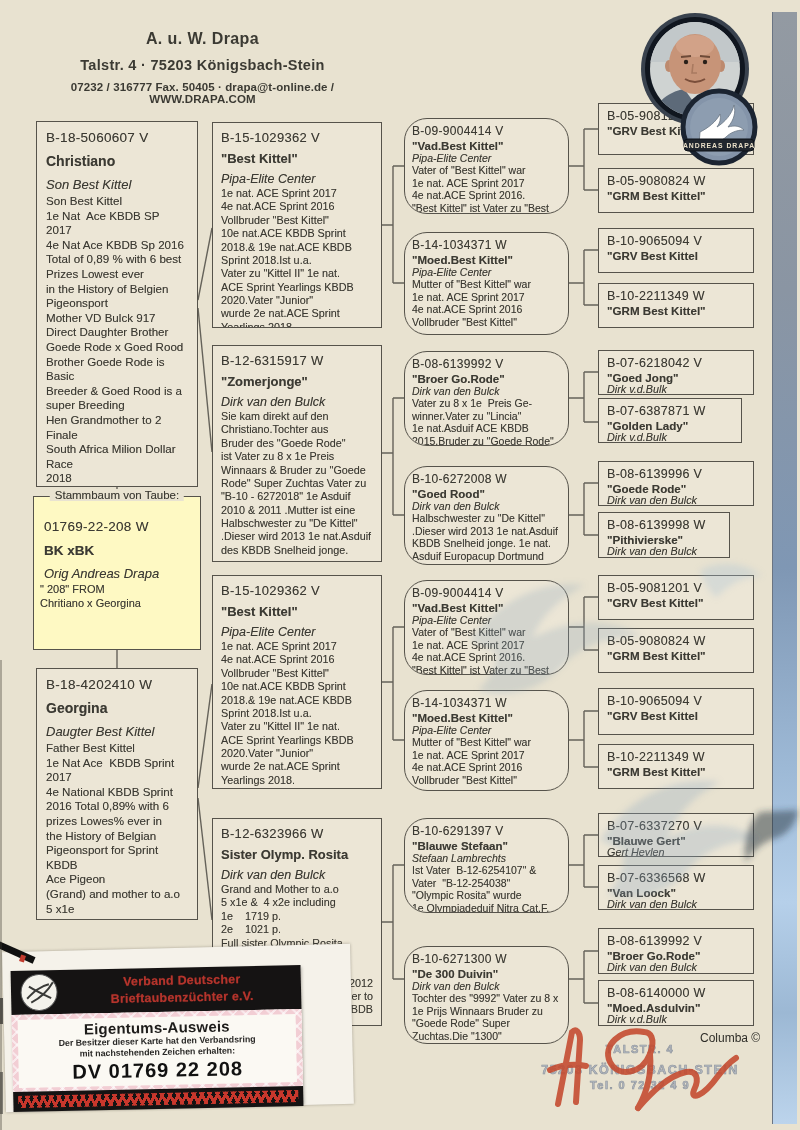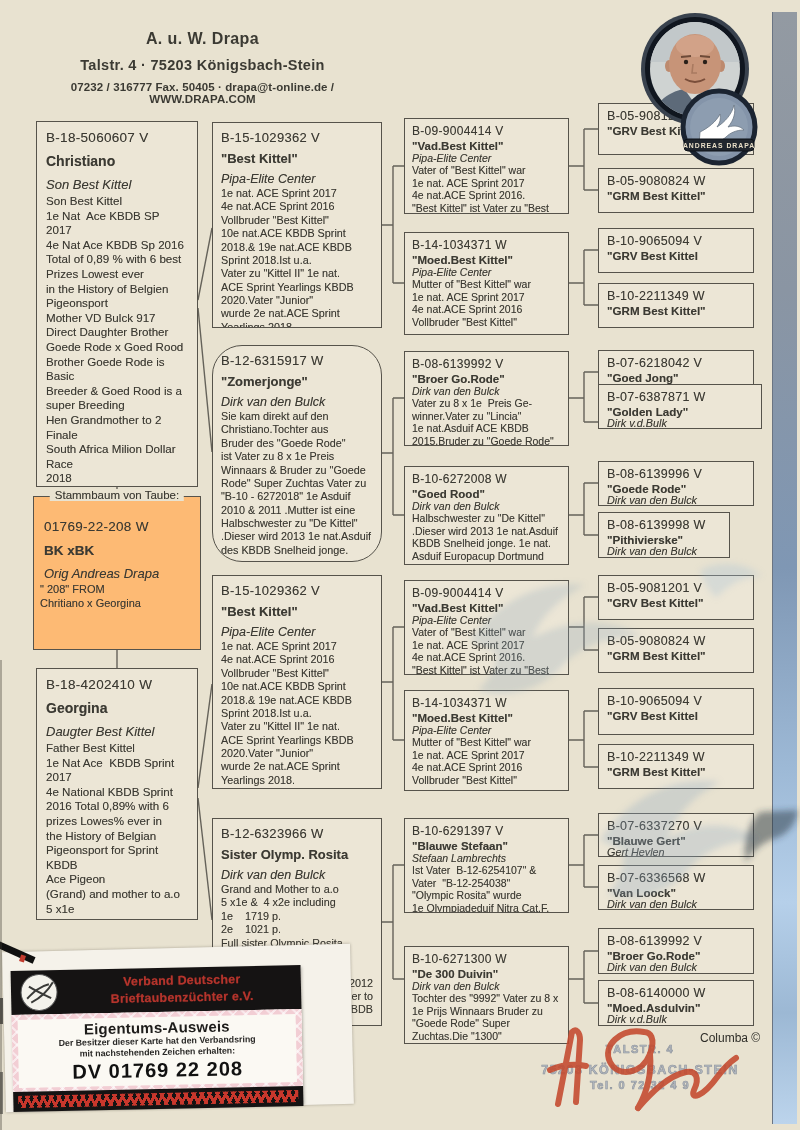--- a/index.html
+++ b/index.html
@@ -19,32 +19,32 @@
   .g1 .bname{font-size:14px;font-weight:bold;margin-bottom:8px;}
   .g1 .sub{font-size:13px;font-style:italic;margin-bottom:2px;}
   .g1 .tl{font-size:11.6px;line-height:1.26;}
   .g2{padding:7px 8px;}
   .g2 .ring{font-size:13px;letter-spacing:.3px;margin-bottom:6px;}
   .g2 .bname{font-size:13px;font-weight:bold;margin-bottom:6px;}
   .g2 .breeder{font-size:12.5px;font-style:italic;margin-bottom:1px;}
   .g2 .tl{font-size:10.8px;line-height:1.24;}
   .g2 .frag{text-align:right;}
   .g2 .spacer{height:9px;}
-  .g3{padding:5px 7px;}
+  .g3{padding:5px 7px;border-radius:23px;}
   .g3 .ring{font-size:12px;letter-spacing:.3px;margin-bottom:2px;}
   .g3 .bname{font-size:11.5px;font-weight:bold;}
   .g3 .breeder{font-size:10.5px;font-style:italic;}
   .g3 .tl{font-size:10.5px;line-height:1.2;}
   .g4{padding:3px 8px;}
   .g4 .ring{font-size:12.5px;letter-spacing:.3px;line-height:1.2;margin-top:2px;}
   .g4 .bname{font-size:11.6px;font-weight:bold;line-height:1.15;}
   .g4 .breeder{font-size:10.8px;font-style:italic;line-height:1.1;}
   
   #subject{position:absolute;left:33px;top:496px;width:168px;height:154px;border:1.5px solid #56534b;
-           background:#fdba74;box-sizing:border-box;z-index:2;padding:14px 10px 6px 10px;
+           background:#fef9c3;box-sizing:border-box;z-index:2;padding:14px 10px 6px 10px;
            text-shadow:0 0 .5px rgba(70,65,55,.45);}
   #subject .legend{position:absolute;top:-8px;left:50%;transform:translateX(-50%);
            background:#e9e3d1;padding:0 5px;font-size:11.5px;white-space:nowrap;}
   #subject .ring{font-size:13.5px;margin:8px 0 9px 0;letter-spacing:.3px;}
   #subject .bname{font-size:13.5px;font-weight:bold;margin-bottom:8px;}
   #subject .breeder{font-size:13px;font-style:italic;margin-bottom:2px;}
   #subject .tl{font-size:11px;line-height:1.25;margin-left:-4px;}
   
   #connectors{position:absolute;left:0;top:0;z-index:1;}
   
@@ -179,21 +179,21 @@
         <div class="tl">Vollbruder "Best Kittel"</div>
         <div class="tl">10e nat.ACE KBDB Sprint</div>
         <div class="tl">2018.&amp; 19e nat.ACE KBDB</div>
         <div class="tl">Sprint 2018.Ist u.a.</div>
         <div class="tl">Vater zu "Kittel II" 1e nat.</div>
         <div class="tl">ACE Sprint Yearlings KBDB</div>
         <div class="tl">2020.Vater "Junior"</div>
         <div class="tl">wurde 2e nat.ACE Sprint</div>
         <div class="tl">Yearlings 2018.</div>
       </div>
-      <div class="pbox g2" style="left: 212px; top: 345px; width: 170px; height: 217px; border-radius: 30px;">
+      <div class="pbox g2" style="left: 212px; top: 345px; width: 170px; height: 217px;">
         <div class="ring">B-12-6315917 W</div>
         <div class="bname">"Zomerjonge"</div>
         <div class="breeder">Dirk van den Bulck</div>
         <div class="tl">Sie kam direkt auf den</div>
         <div class="tl">Christiano.Tochter aus</div>
         <div class="tl">Bruder des "Goede Rode"</div>
         <div class="tl">ist Vater zu 8 x 1e Preis</div>
         <div class="tl">Winnaars &amp; Bruder zu "Goede</div>
         <div class="tl">Rode" Super Zuchtas Vater zu</div>
         <div class="tl">"B-10 - 6272018" 1e Asduif</div>
@@ -321,21 +321,21 @@
       </div>
       <div class="pbox g4" style="left: 598px; top: 283px; width: 156px; height: 45px;">
         <div class="ring">B-10-2211349 W</div>
         <div class="bname">"GRM Best Kittel"</div>
       </div>
       <div class="pbox g4" style="left: 598px; top: 350px; width: 156px; height: 45px;">
         <div class="ring">B-07-6218042 V</div>
         <div class="bname">"Goed Jong"</div>
         <div class="breeder">Dirk v.d.Bulk</div>
       </div>
-      <div class="pbox g4" style="left: 598px; top: 384px; width: 164px; height: 45px;">
+      <div class="pbox g4" style="left: 598px; top: 398px; width: 144px; height: 45px;">
         <div class="ring">B-07-6387871 W</div>
         <div class="bname">"Golden Lady"</div>
         <div class="breeder">Dirk v.d.Bulk</div>
       </div>
       <div class="pbox g4" style="left: 598px; top: 461px; width: 156px; height: 45px;">
         <div class="ring">B-08-6139996 V</div>
         <div class="bname">"Goede Rode"</div>
         <div class="breeder">Dirk van den Bulck</div>
       </div>
       <div class="pbox g4" style="left: 598px; top: 512px; width: 132px; height: 46px;">

